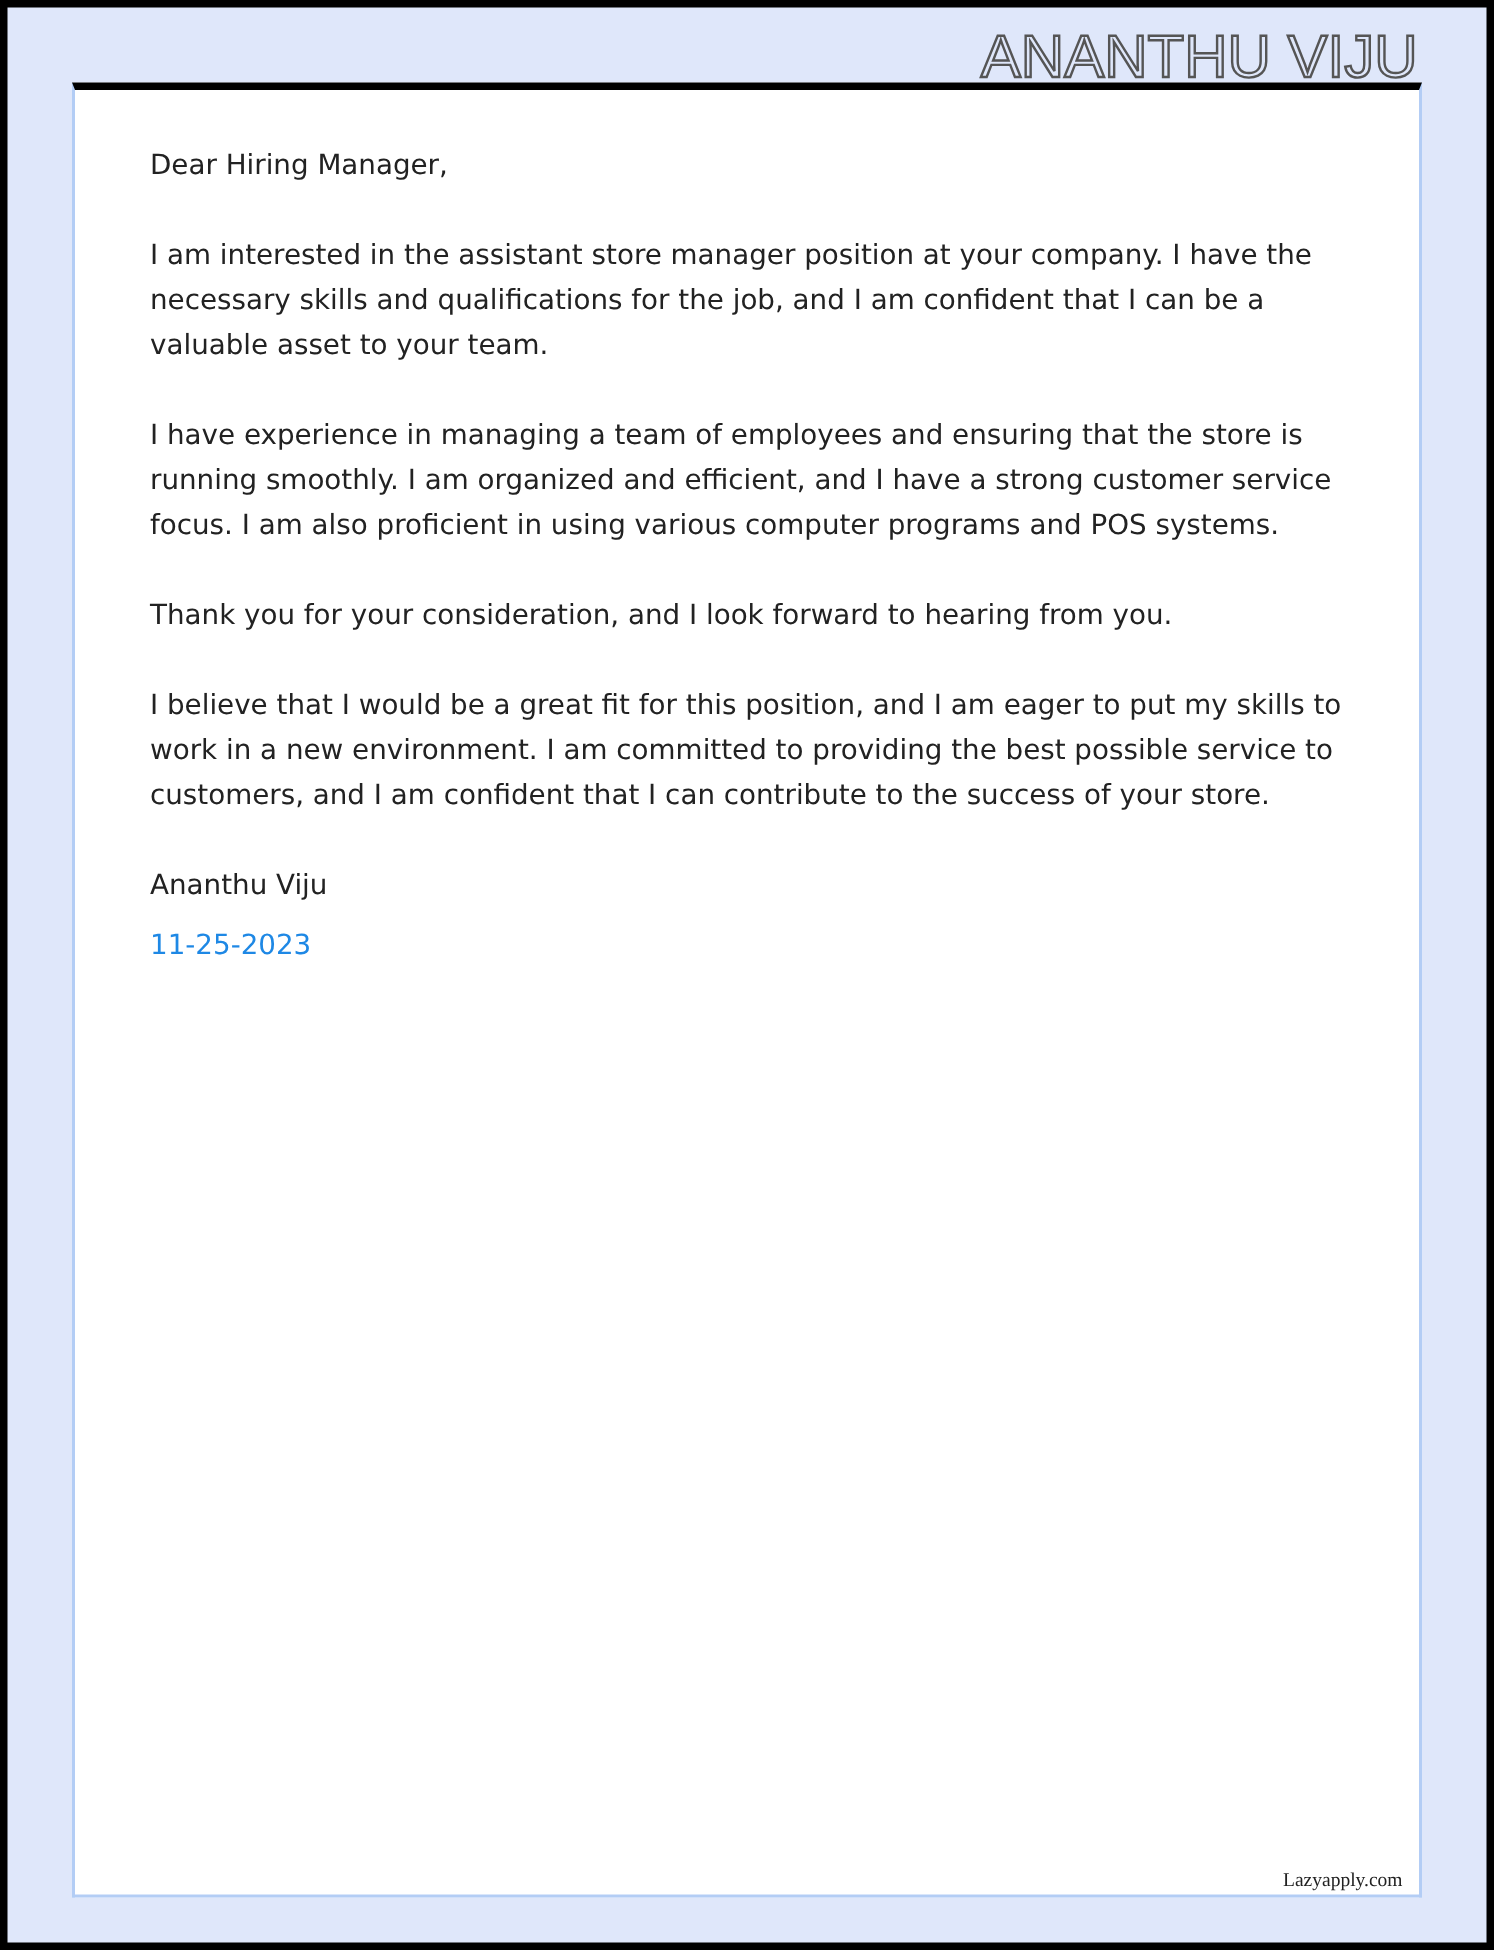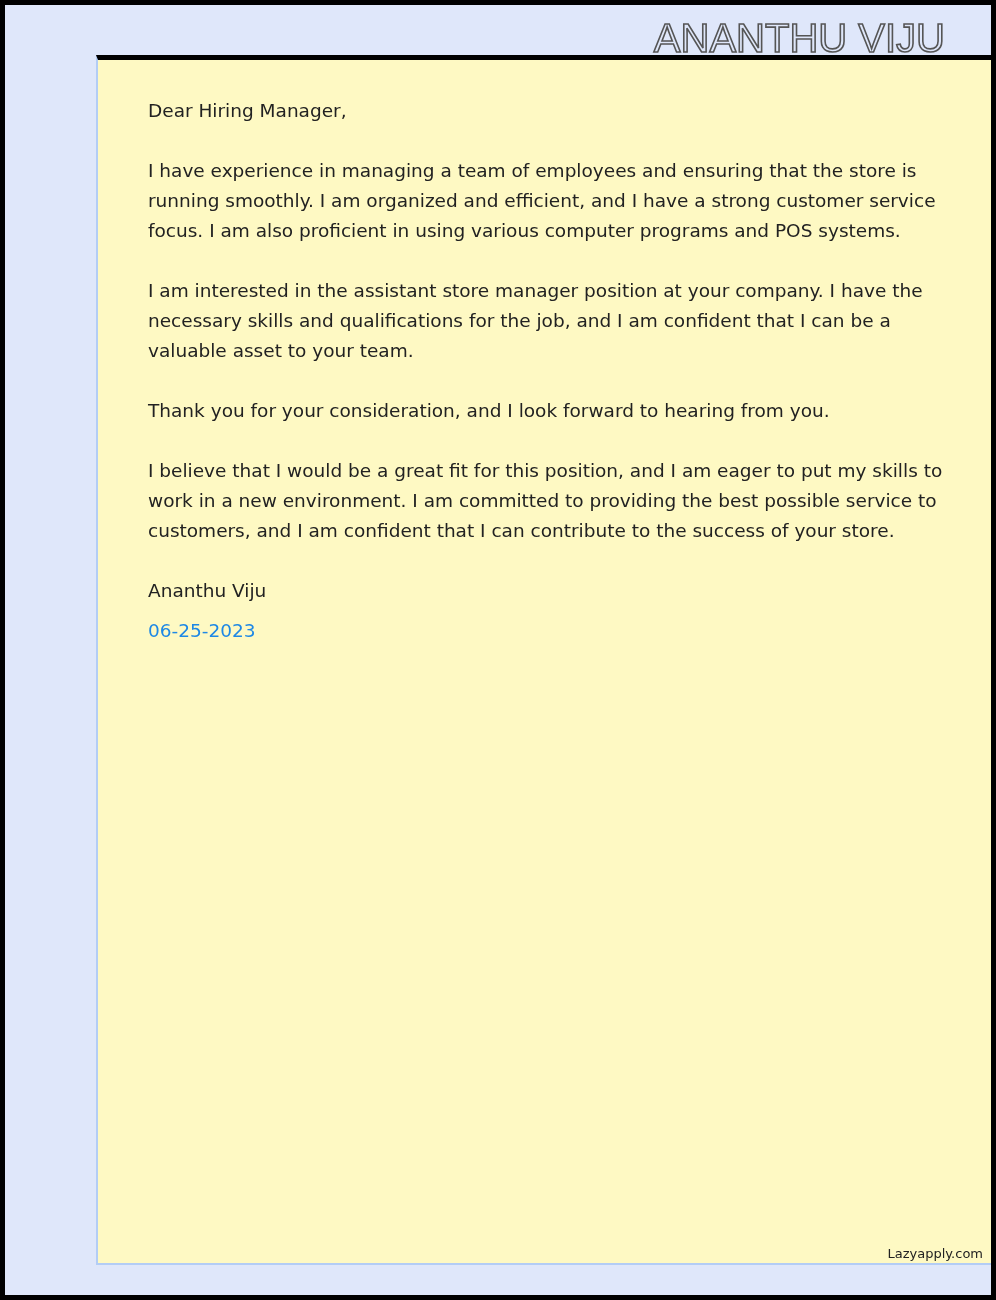--- a/index.html
+++ b/index.html
@@ -22,53 +22,53 @@
       letter-spacing: 0px;
       color: #dfe7fa;
       -webkit-text-stroke: 1.6px #555;
       font-weight: normal;
       margin: 0;
     }
     .card {
       position: absolute;
       left: 43px; top: 50px;
       width: 896px; height: 1203px;
-      background: #fef9c3;
+      background: #ffffff;
       border: 2px solid #b3cdf5;
       border-top: 5px solid #000;
       box-sizing: content-box;
-      margin-left: 48px;
     }
     .letter {
       position: absolute;
       left: 50px; top: 36px;
       width: 800px;
       font-size: 18.5px;
       line-height: 30px;
       color: #222;
     }
     .letter p { margin: 0 0 30px 0; }
     .letter p.signature { margin-bottom: 10px; }
     .date { color: #1e88e5; }
     .footer {
       position: absolute;
       right: 11px; bottom: 2px;
       font-size: 13px;
       color: #222;
+      font-family: Liberation Serif, serif;
     }
   </style>
 </head>
 <body>
 
 <h1 class="name-heading">ANANTHU VIJU</h1>
 
 <div class="card">
   <div class="letter">
     <p>Dear Hiring Manager,</p>
+    <p>I am interested in the assistant store manager position at your company. I have the necessary skills and qualifications for the job, and I am confident that I can be a valuable asset to your team.</p>
     <p>I have experience in managing a team of employees and ensuring that the store is running smoothly. I am organized and efficient, and I have a strong customer service focus. I am also proficient in using various computer programs and POS systems.</p>
-    <p>I am interested in the assistant store manager position at your company. I have the necessary skills and qualifications for the job, and I am confident that I can be a valuable asset to your team.</p>
     <p>Thank you for your consideration, and I look forward to hearing from you.</p>
     <p>I believe that I would be a great fit for this position, and I am eager to put my skills to work in a new environment. I am committed to providing the best possible service to customers, and I am confident that I can contribute to the success of your store.</p>
     <p class="signature">Ananthu Viju</p>
-    <p class="date">06-25-2023</p>
+    <p class="date">11-25-2023</p>
   </div>
   <div class="footer">Lazyapply.com</div>
 </div>
 
 </body></html>

